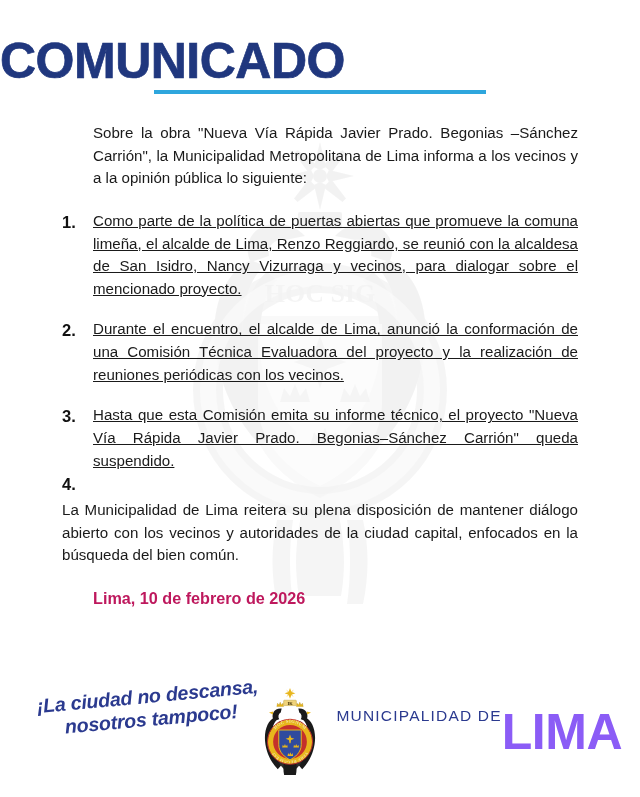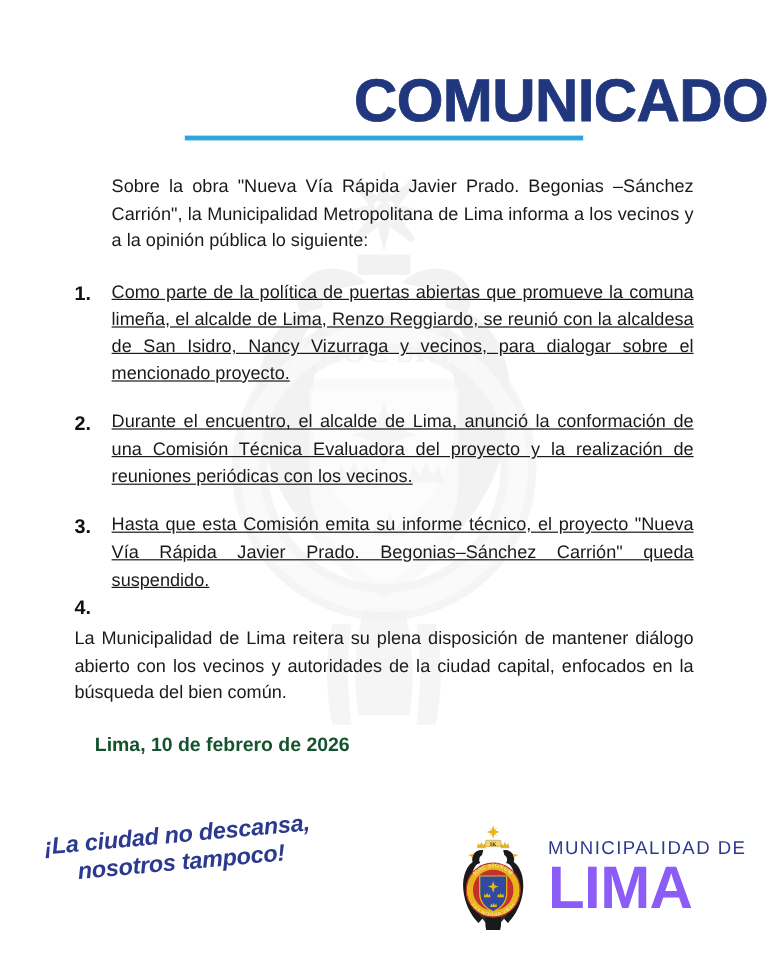--- a/index.html
+++ b/index.html
@@ -33,22 +33,22 @@
   #sheet {
     position: relative;
     z-index: 2;
     width: 640px;
     height: 797px;
     padding: 0;
   }
 
   
   #title-block {
-    text-align: right;
-    padding-top: 60px;
+    text-align: left;
+    padding-top: 37px;
     border-radius: 19px;
   }
   #doc-title {
     display: inline-block;
     font-size: 50px;
     line-height: 0.96;
     font-weight: bold;
     letter-spacing: -0.5px;
     color: #20377e;
     font-family: "Liberation Sans", sans-serif;
@@ -108,25 +108,25 @@
   #item4-text {
     font-size: 15.1px;
     line-height: 1.5;
     color: #1a1a1a;
     text-align: justify;
     text-justify: inter-word;
     margin-top: 2px;
   }
 
   #date-line {
-    margin-left: 17px;
+    margin-left: 31px;
     margin-top: 22px;
     font-size: 16.2px;
     font-weight: bold;
-    color: #14532d;
+    color: #be185d;
   }
 
   
   #footer {
     position: absolute;
     left: 0;
     bottom: 0;
     width: 640px;
     height: 120px;
     z-index: 3;
@@ -155,21 +155,20 @@
     position: absolute;
     right: 18px;
     top: 10px;
     display: flex;
     align-items: center;
     gap: 9px;
   }
   #crest-logo { width: 74px; height: 88px; display: block; }
   #brand-text {
     display: flex;
-    flex-direction: column;
     line-height: 1;
   }
   #brand-top {
     font-size: 15.5px;
     letter-spacing: 1.2px;
     color: #2b3a8f;
     font-weight: normal;
   }
   #brand-main {
     font-size: 50px;

